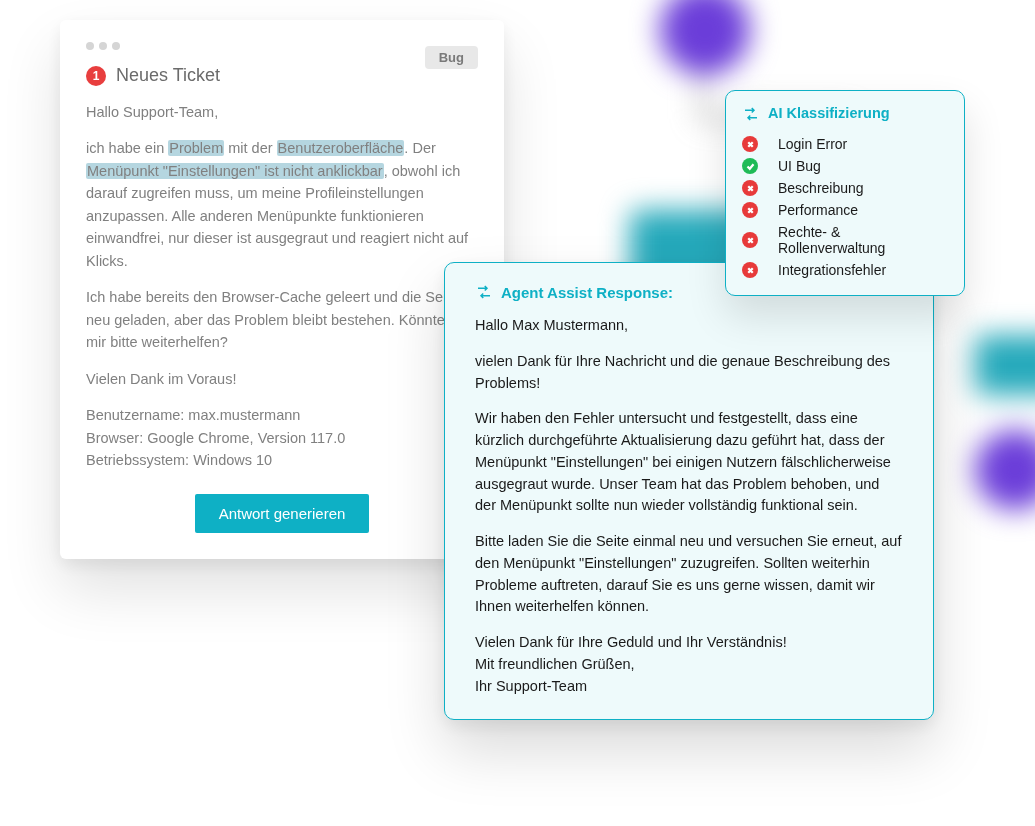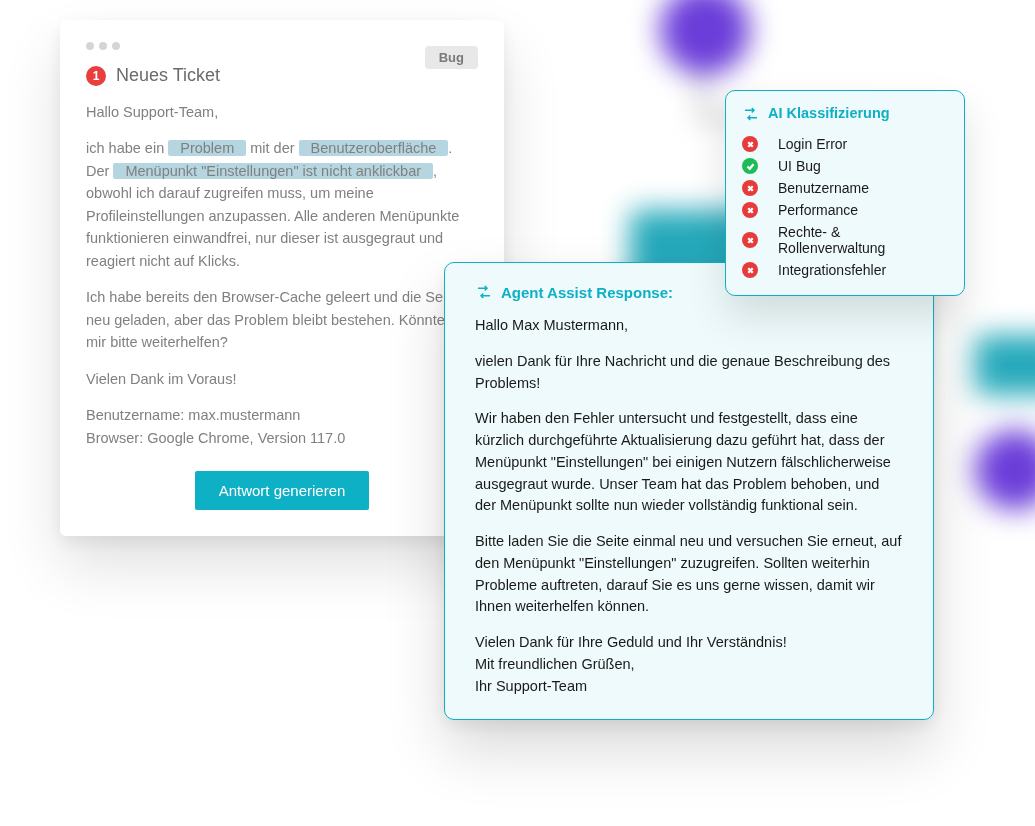--- a/index.html
+++ b/index.html
@@ -63,21 +63,21 @@
   .ticket-title { font-size: 18px; color: #6b6b6b; font-weight: 500; }
   .ticket-tag {
     background: #e8e8e8; color: #7a7a7a;
     font-size: 13px; font-weight: 600;
     padding: 4px 14px; border-radius: 4px;
     position: relative;
     top: -18px;
   }
   .ticket-body { color: #808080; font-size: 14.5px; line-height: 1.55; }
   .ticket-body p { margin-bottom: 14px; }
-  .hl { background: #b5d6e0; padding: 0 12px; border-radius: 2px; }
+  .hl { background: #b5d6e0; padding: 0 1px; border-radius: 2px; }
   .ticket-meta { color: #808080; font-size: 14.5px; line-height: 1.55; margin-bottom: 22px; }
   .generate-btn {
     display: block;
     margin: 0 auto;
     background: #0eb0c5;
     color: #fff;
     border: none;
     font-size: 15px;
     padding: 11px 24px;
     border-radius: 2px;
@@ -179,20 +179,21 @@
     <p>Hallo Support-Team,</p>
     <p>
       <span>ich habe ein </span><span class="hl">Problem</span><span> mit der </span><span class="hl">Benutzeroberfläche</span><span>. Der </span><span class="hl">Menüpunkt "Einstellungen" ist nicht anklickbar</span><span>, obwohl ich darauf zugreifen muss, um meine Profileinstellungen anzupassen. Alle anderen Menüpunkte funktionieren einwandfrei, nur dieser ist ausgegraut und reagiert nicht auf Klicks.</span>
     </p>
     <p>Ich habe bereits den Browser-Cache geleert und die Seite neu geladen, aber das Problem bleibt bestehen. Könntet ihr mir bitte weiterhelfen?</p>
     <p>Vielen Dank im Voraus!</p>
   </div>
   <div class="ticket-meta">
     <div>Benutzername: max.mustermann</div>
     <div>Browser: Google Chrome, Version 117.0</div>
+    <div>Betriebssystem: Windows 10</div>
   </div>
   <button class="generate-btn">Antwort generieren</button>
 </div>
 
 <div class="assist-card">
   <div class="assist-header">
     <svg class="assist-icon" viewBox="0 0 24 24">
       <path d="M4 7h12M13 4l3 3-3 3M20 17H8M11 14l-3 3 3 3"></path>
     </svg>
     <span>Agent Assist Response:</span>
@@ -233,21 +234,21 @@
           </svg>
         </span>
         <span>UI Bug</span>
       </li>
       <li class="class-item">
         <span class="status-dot status-no">
           <svg viewBox="0 0 12 12">
             <path d="M3 3l6 6M9 3l-6 6"></path>
           </svg>
         </span>
-        <span>Benutzername</span>
+        <span>Beschreibung</span>
       </li>
       <li class="class-item">
         <span class="status-dot status-no">
           <svg viewBox="0 0 12 12">
             <path d="M3 3l6 6M9 3l-6 6"></path>
           </svg>
         </span>
         <span>Performance</span>
       </li>
       <li class="class-item">

